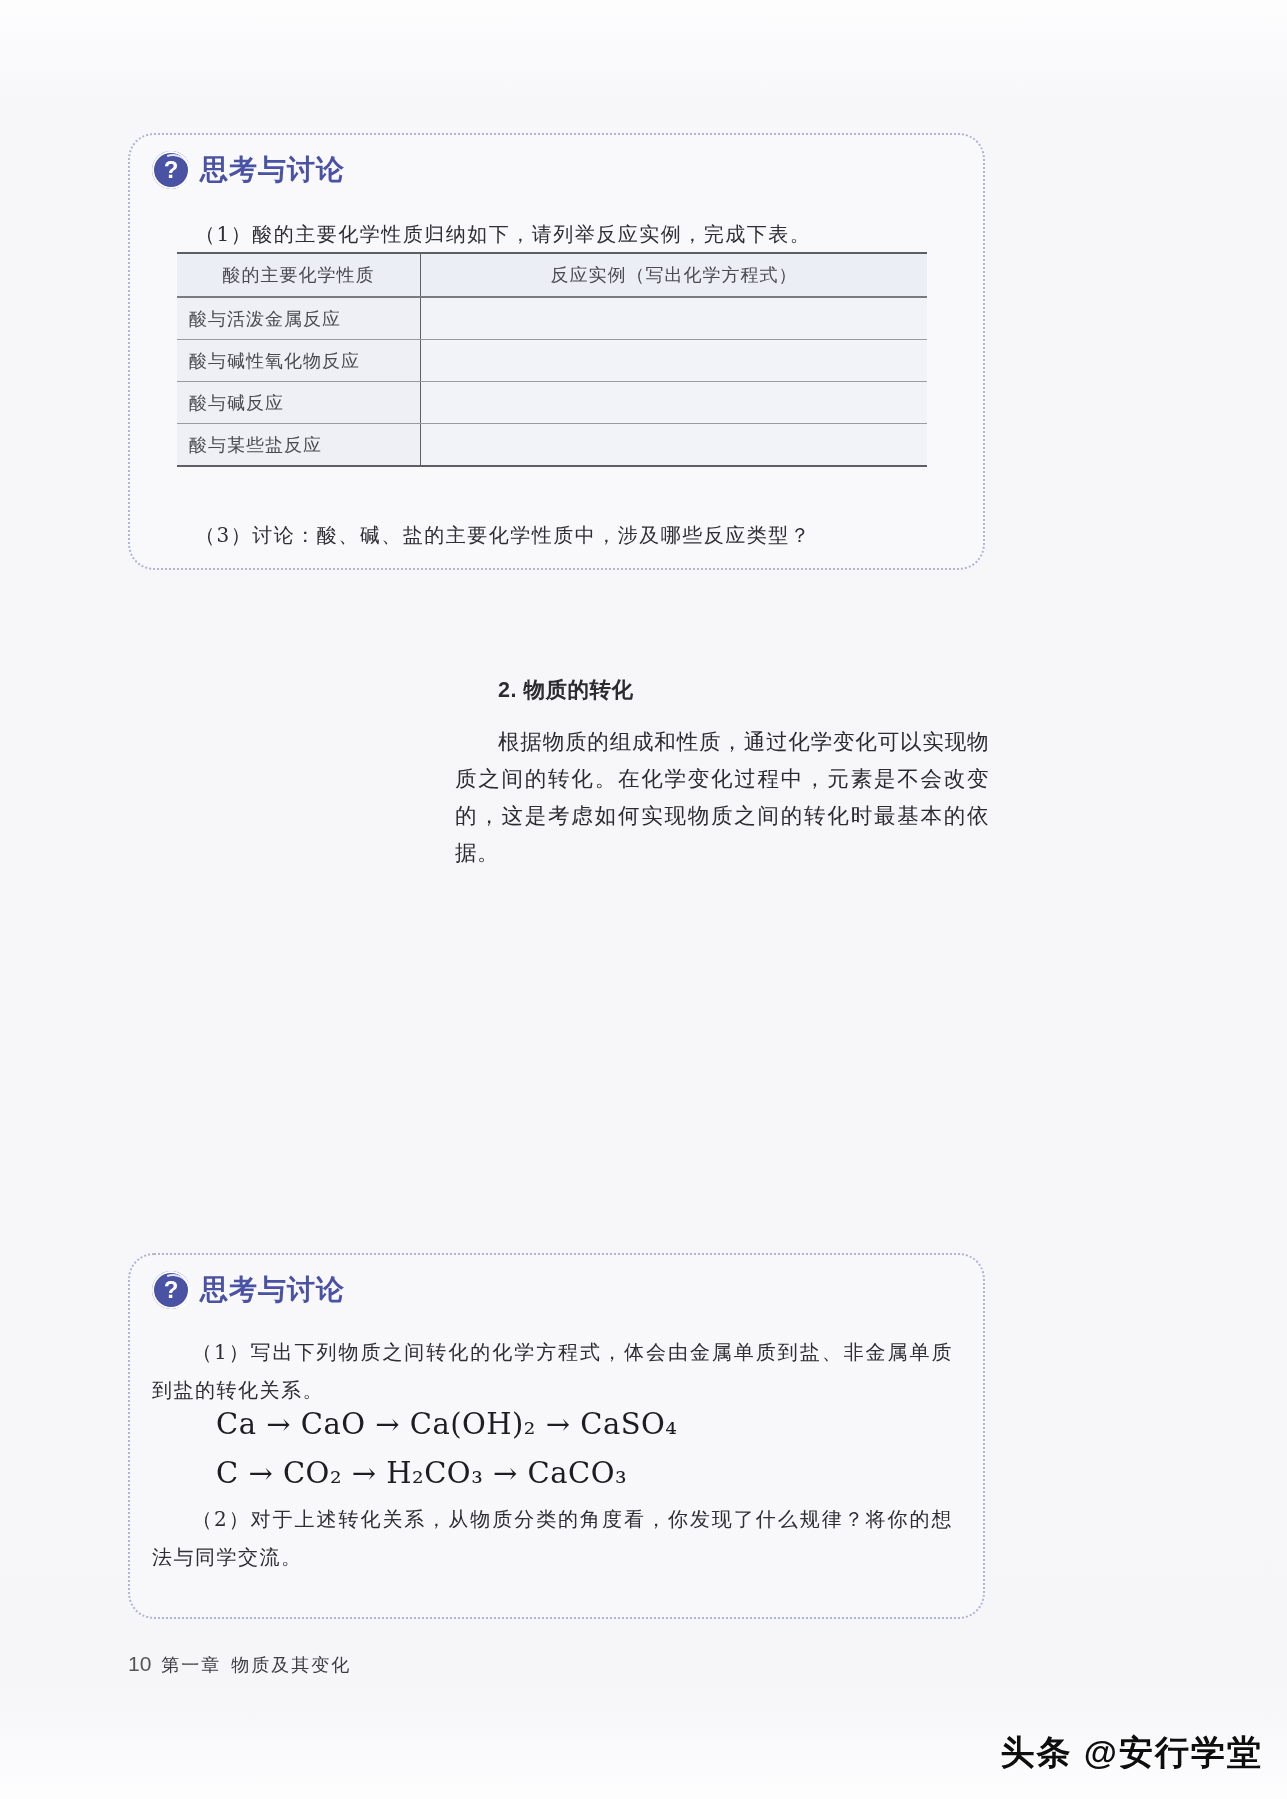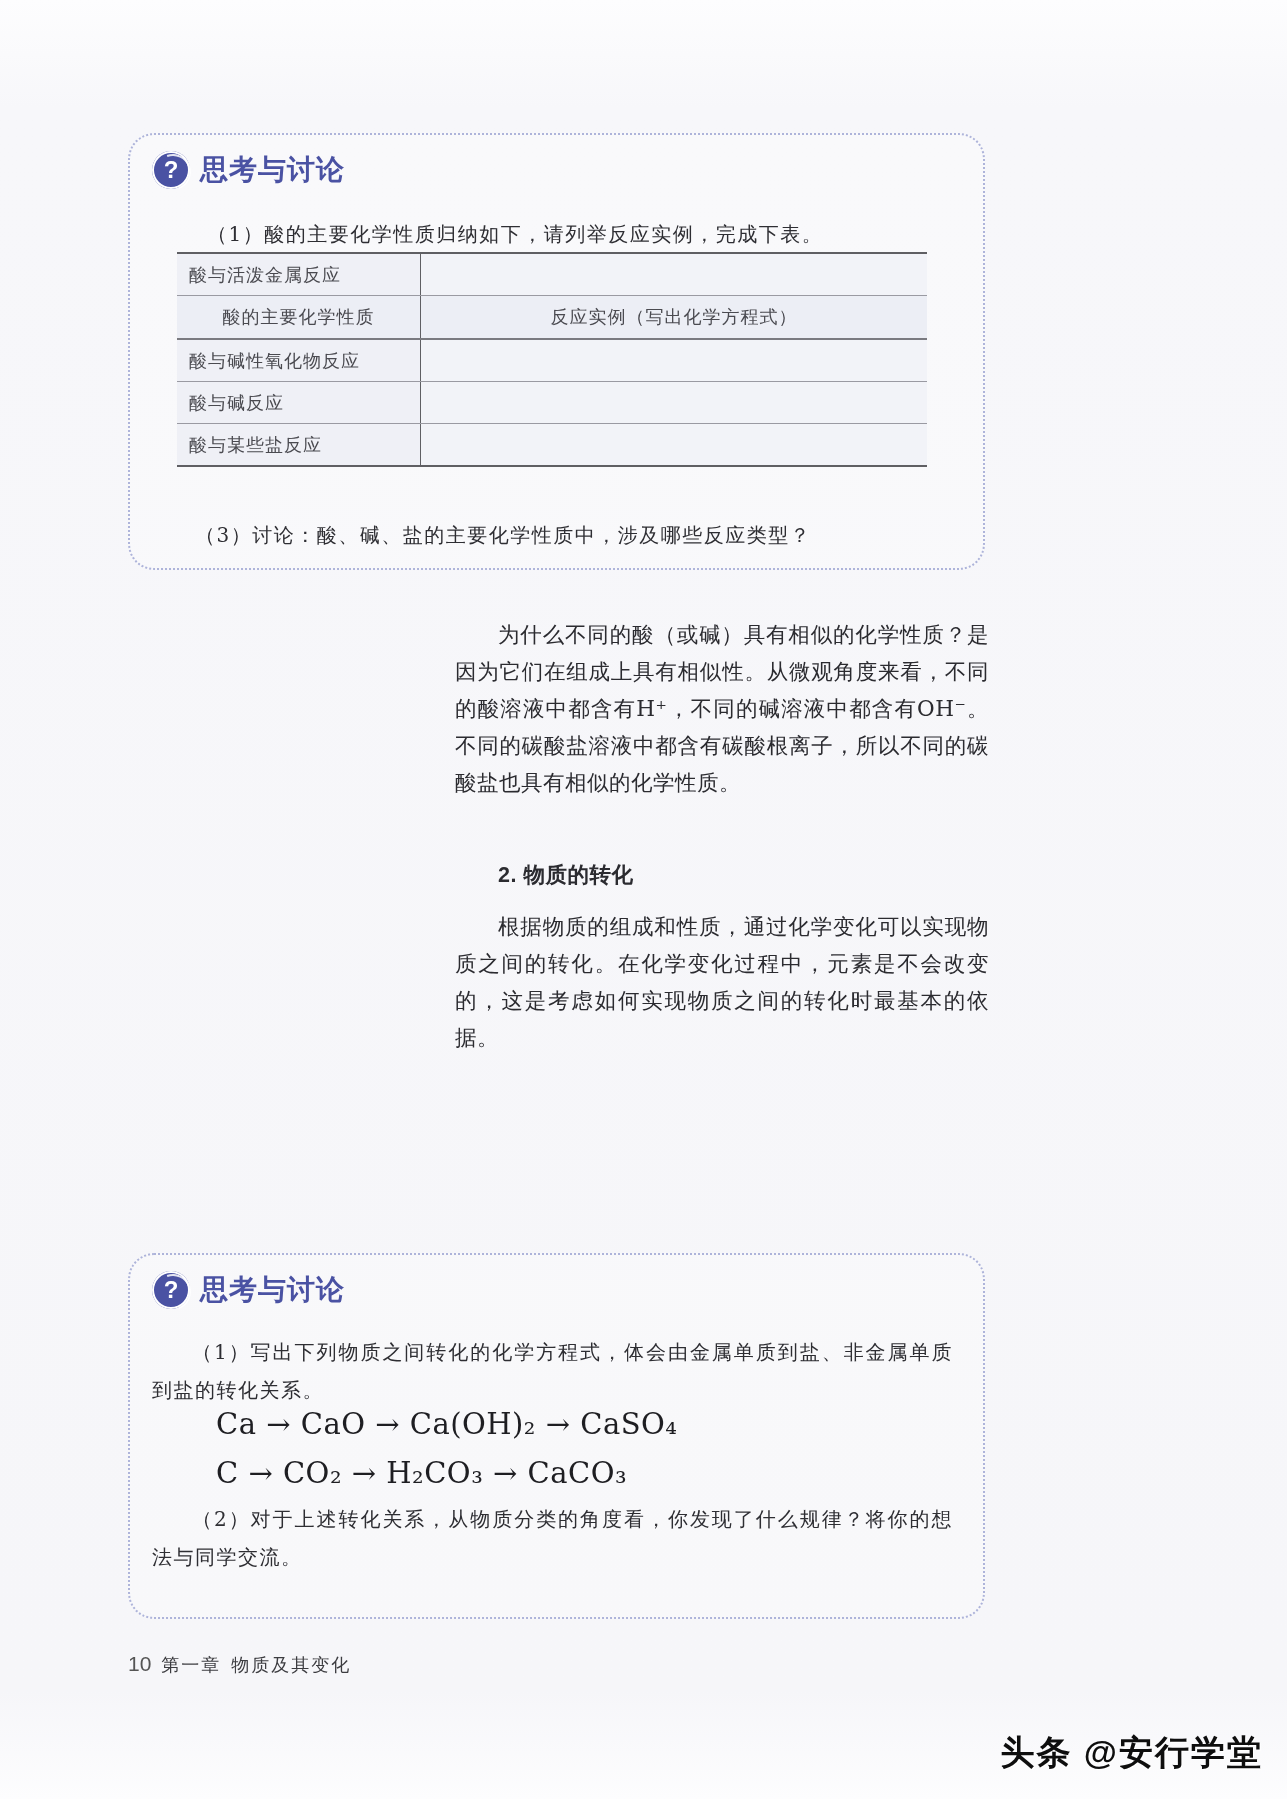--- a/index.html
+++ b/index.html
@@ -167,52 +167,51 @@
 <body>
 
 <div class="page">
 
   <div class="disc-box" id="box1">
     <div class="disc-title-row">
       <span class="disc-icon">?</span>
       <span class="disc-title">思考与讨论</span>
     </div>
 
-    <div class="disc-item" style="top:82px;margin-left:12px;">（1）酸的主要化学性质归纳如下，请列举反应实例，完成下表。</div>
+    <div class="disc-item" style="top:82px;">（1）酸的主要化学性质归纳如下，请列举反应实例，完成下表。</div>
 
     <table class="acid-table">
       <tbody>
           <tr>
-        <td class="col-prop">酸与活泼金属反应</td>
-        <td class="col-example"></td>
-      </tr>
-      <tr>
         <th class="col-prop">酸的主要化学性质</th>
         <th class="col-example">反应实例（写出化学方程式）</th>
       </tr>
       <tr>
+        <td class="col-prop">酸与活泼金属反应</td>
+        <td class="col-example"></td>
+      </tr>
+      <tr>
         <td class="col-prop">酸与碱性氧化物反应</td>
         <td class="col-example"></td>
       </tr>
       <tr>
         <td class="col-prop">酸与碱反应</td>
         <td class="col-example"></td>
       </tr>
       <tr>
         <td class="col-prop">酸与某些盐反应</td>
         <td class="col-example"></td>
       </tr>
     </tbody>
       </table>
 
     <div class="disc-item" style="top:383px;">（3）讨论：酸、碱、盐的主要化学性质中，涉及哪些反应类型？</div>
   </div>
 
   <div class="main-col">
-    <p>为什么不同的酸（或碱）具有相似的化学性质？是因为它们在组成上具有相似性。从微观角度来看，不同的酸溶液中都含有H⁺，不同的碱溶液中都含有OH⁻。不同的碳酸盐溶液中都含有碳酸根离子，所以不同的碳酸盐也具有相似的化学性质。</p>
     <p class="section-heading">2. 物质的转化</p>
     <p>根据物质的组成和性质，通过化学变化可以实现物质之间的转化。在化学变化过程中，元素是不会改变的，这是考虑如何实现物质之间的转化时最基本的依据。</p>
   </div>
 
   <div class="disc-box" id="box2">
     <div class="disc-title-row">
       <span class="disc-icon">?</span>
       <span class="disc-title">思考与讨论</span>
     </div>
 

